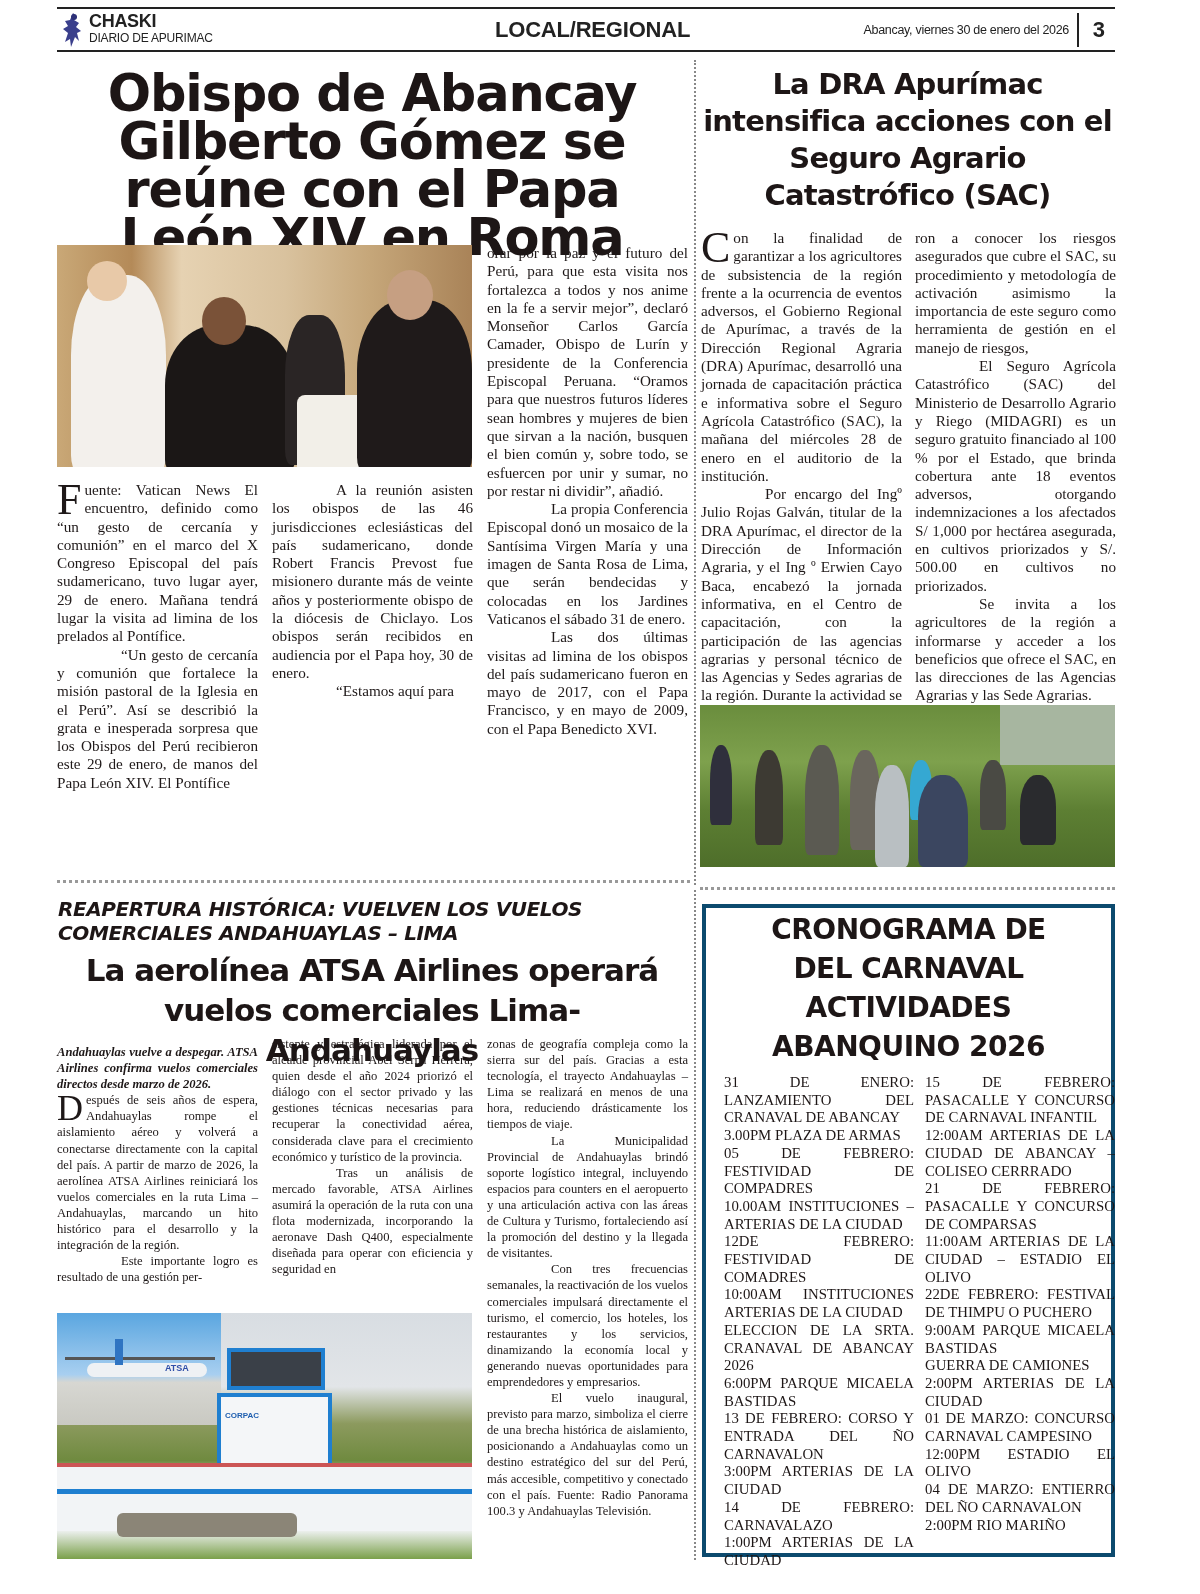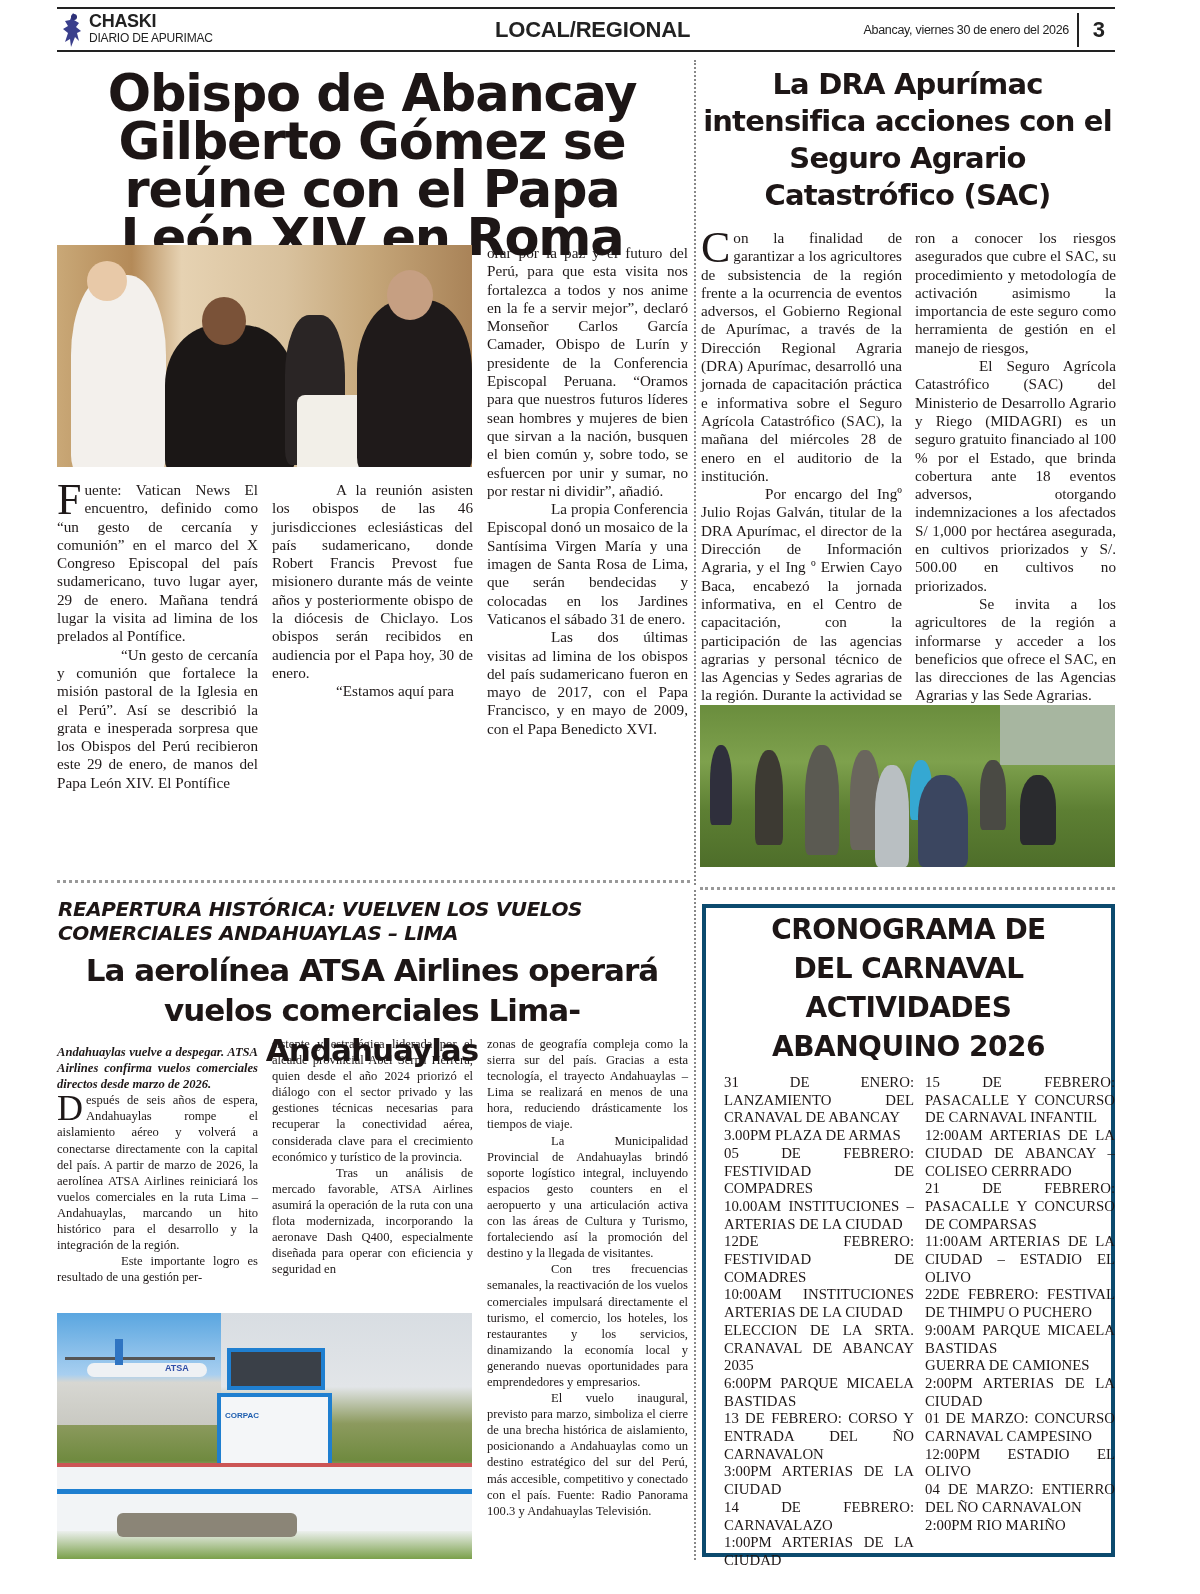--- a/index.html
+++ b/index.html
@@ -162,21 +162,21 @@
   <p class="lead">Andahuaylas vuelve a despegar. ATSA Airlines confirma vuelos comerciales directos desde marzo de 2026.</p>
   <p><span class="dropcap">D</span><span>espués de seis años de espera, Andahuaylas rompe el aislamiento aéreo y volverá a conectarse directamente con la capital del país. A partir de marzo de 2026, la aerolínea ATSA Airlines reiniciará los vuelos comerciales en la ruta Lima – Andahuaylas, marcando un hito histórico para el desarrollo y la integración de la región.</span></p>
   <p class="ind">Este importante logro es resultado de una gestión per-</p>
 </div>
 <div class="small s2">
   <p>sistente y estratégica liderada por el alcalde provincial Abel Serna Herrera, quien desde el año 2024 priorizó el diálogo con el sector privado y las gestiones técnicas necesarias para recuperar la conectividad aérea, considerada clave para el crecimiento económico y turístico de la provincia.</p>
   <p class="ind">Tras un análisis de mercado favorable, ATSA Airlines asumirá la operación de la ruta con una flota modernizada, incorporando la aeronave Dash Q400, especialmente diseñada para operar con eficiencia y seguridad en</p>
 </div>
 <div class="small s3">
   <p>zonas de geografía compleja como la sierra sur del país. Gracias a esta tecnología, el trayecto Andahuaylas – Lima se realizará en menos de una hora, reduciendo drásticamente los tiempos de viaje.</p>
-  <p class="ind">La Municipalidad Provincial de Andahuaylas brindó soporte logístico integral, incluyendo espacios gesto counters en el aeropuerto y una articulación activa con las áreas de Cultura y Turismo, fortaleciendo así la promoción del destino y la llegada de visitantes.</p>
+  <p class="ind">La Municipalidad Provincial de Andahuaylas brindó soporte logístico integral, incluyendo espacios para counters en el aeropuerto y una articulación activa con las áreas de Cultura y Turismo, fortaleciendo así la promoción del destino y la llegada de visitantes.</p>
   <p class="ind">Con tres frecuencias semanales, la reactivación de los vuelos comerciales impulsará directamente el turismo, el comercio, los hoteles, los restaurantes y los servicios, dinamizando la economía local y generando nuevas oportunidades para emprendedores y empresarios.</p>
   <p class="ind">El vuelo inaugural, previsto para marzo, simboliza el cierre de una brecha histórica de aislamiento, posicionando a Andahuaylas como un destino estratégico del sur del Perú, más accesible, competitivo y conectado con el país. Fuente: Radio Panorama 100.3 y Andahuaylas Televisión.</p>
 </div>
 
 <div class="photo photo-airport" title="Aeropuerto de Andahuaylas y avión ATSA">
 
   <div style="position:absolute;left:0;top:0;width:164px;height:112px;background:linear-gradient(180deg,#5aa6e0 0%,#a8cff0 55%,#d7d7d2 62%,#c9c9c2 100%);">
     <div style="position:absolute;left:30px;top:50px;width:120px;height:14px;background:#eef1f4;border-radius:8px;"></div>
     <div style="position:absolute;left:8px;top:44px;width:150px;height:3px;background:#555;"></div>
     <div style="position:absolute;left:58px;top:26px;width:8px;height:26px;background:#2f74c2;"></div>
@@ -201,21 +201,21 @@
     <div>ACTIVIDADES</div>
     <div>ABANQUINO 2026</div>
   </div>
   <div class="crono-col cc1">
     <span class="ev">31 DE ENERO: LANZAMIENTO DEL CRANAVAL DE ABANCAY</span>
     <span class="ev"> 3.00PM PLAZA DE ARMAS</span>
     <span class="ev">05 DE FEBRERO: FESTIVIDAD DE COMPADRES</span>
     <span class="ev"> 10.00AM INSTITUCIONES – ARTERIAS DE LA CIUDAD</span>
     <span class="ev">12DE FEBRERO: FESTIVIDAD DE COMADRES</span>
     <span class="ev">10:00AM INSTITUCIONES ARTERIAS DE LA CIUDAD</span>
-    <span class="ev">ELECCION DE LA SRTA. CRANAVAL DE ABANCAY 2035</span>
+    <span class="ev">ELECCION DE LA SRTA. CRANAVAL DE ABANCAY 2026</span>
     <span class="ev">6:00PM PARQUE MICAELA BASTIDAS</span>
     <span class="ev">13 DE FEBRERO: CORSO Y ENTRADA DEL ÑO CARNAVALON</span>
     <span class="ev">3:00PM ARTERIAS DE LA CIUDAD</span>
     <span class="ev">14 DE FEBRERO: CARNAVALAZO</span>
     <span class="ev">1:00PM ARTERIAS DE LA CIUDAD</span>
   </div>
   <div class="crono-col cc2">
     <span class="ev">15 DE FEBRERO: PASACALLE Y CONCURSO DE CARNAVAL INFANTIL</span>
     <span class="ev">12:00AM ARTERIAS DE LA CIUDAD DE ABANCAY – COLISEO CERRRADO</span>
     <span class="ev">21 DE FEBRERO: PASACALLE Y CONCURSO DE COMPARSAS</span>

